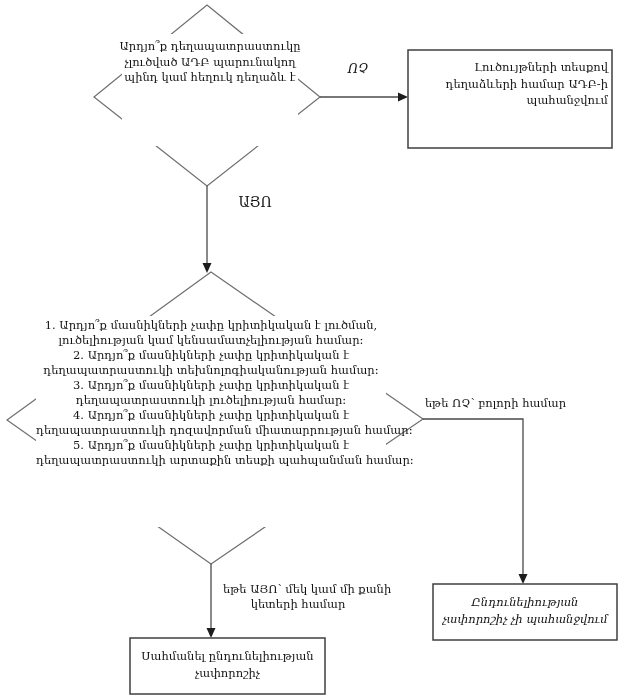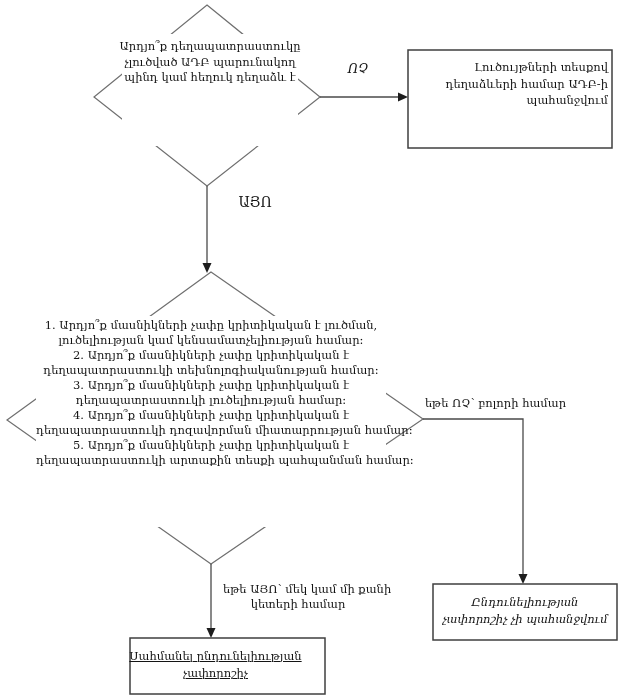--- a/index.html
+++ b/index.html
@@ -21,21 +21,21 @@
   }
   .txt div{white-space:nowrap;}
   .d1-text{left:115px;top:39px;width:190px;line-height:15.5px;}
   .no-label{left:332px;top:61px;width:52px;font-size:13px;font-style:italic;}
   .box1-text{left:412px;top:59px;width:196px;line-height:16.5px;text-align:right;}
   .yes-label{left:222px;top:195px;width:66px;font-size:14px;}
   .d2-text{left:36px;top:318px;width:350px;line-height:15px;}
   .ifno-label{left:413px;top:396px;width:165px;}
   .ifyes-label{left:223px;top:582px;width:150px;}
   .box2-text{left:437px;top:594px;width:176px;line-height:17px;font-style:italic;}
-  .box3-text{left:122px;top:648px;width:187px;line-height:17px;text-decoration:underline;}
+  .box3-text{left:134px;top:648px;width:187px;line-height:17px;}
 </style>
 </head>
 <body>
 
 <div id="canvas">
 
   <svg id="shapes" width="621" height="698" viewBox="0 0 621 698">
 
     <polygon points="207,5 320,97 207,186 94,97" fill="none" stroke="#6f6f6f" stroke-width="1.2"></polygon>
 

